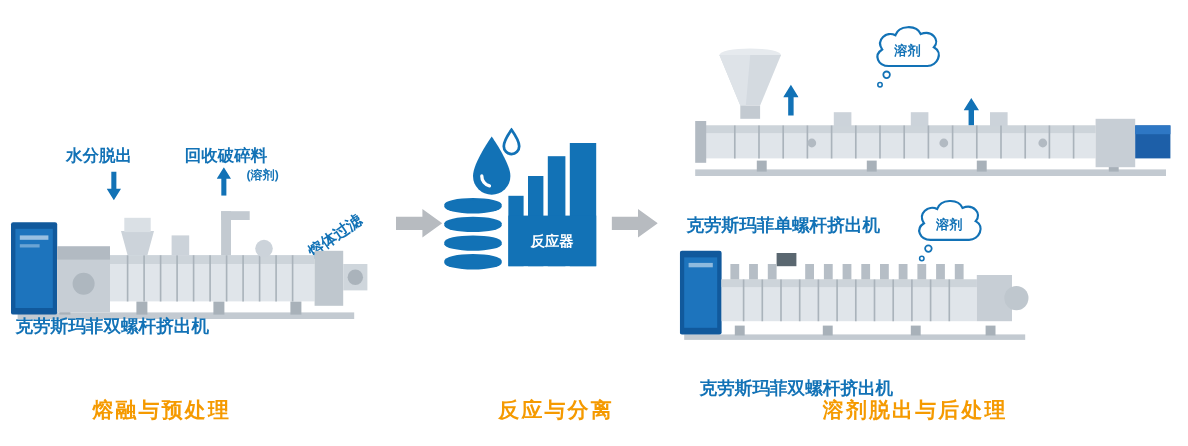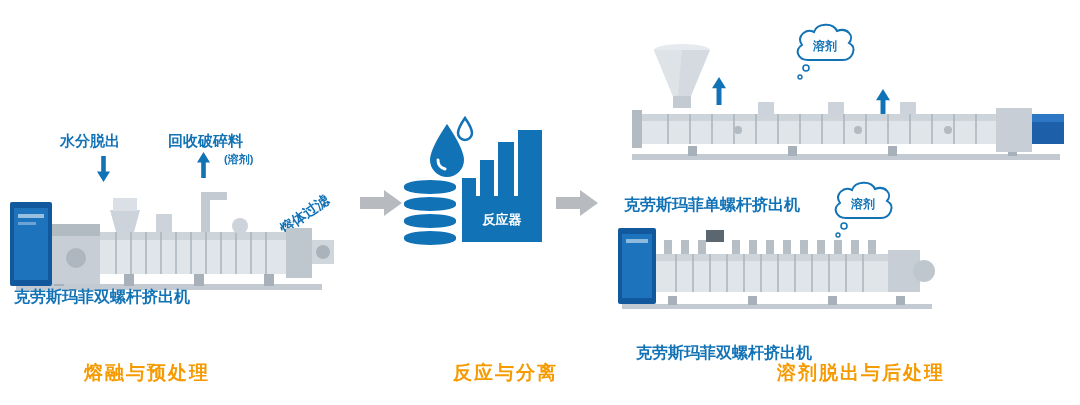--- a/index.html
+++ b/index.html
@@ -236,16 +236,16 @@
           <line x1="211" y1="42" x2="211" y2="80"></line>
         <line x1="228" y1="42" x2="228" y2="80"></line>
           <line x1="245" y1="42" x2="245" y2="80"></line>
       </g>
       <rect x="270" y="38" width="32" height="42" fill="#c7ced5"></rect>
       <circle cx="306" cy="59" r="11" fill="#bfc7ce"></circle>
     </svg>
 
     <div class="machine-label" style="left:636px; top:306px;">克劳斯玛菲双螺杆挤出机</div>
 
-    <div class="stage-label" style="left:748px; top:360px;margin-left:29px;">溶剂脱出与后处理</div>
+    <div class="stage-label" style="left:748px; top:360px;">溶剂脱出与后处理</div>
   </section>
 
 </div>
 
 </body></html>

